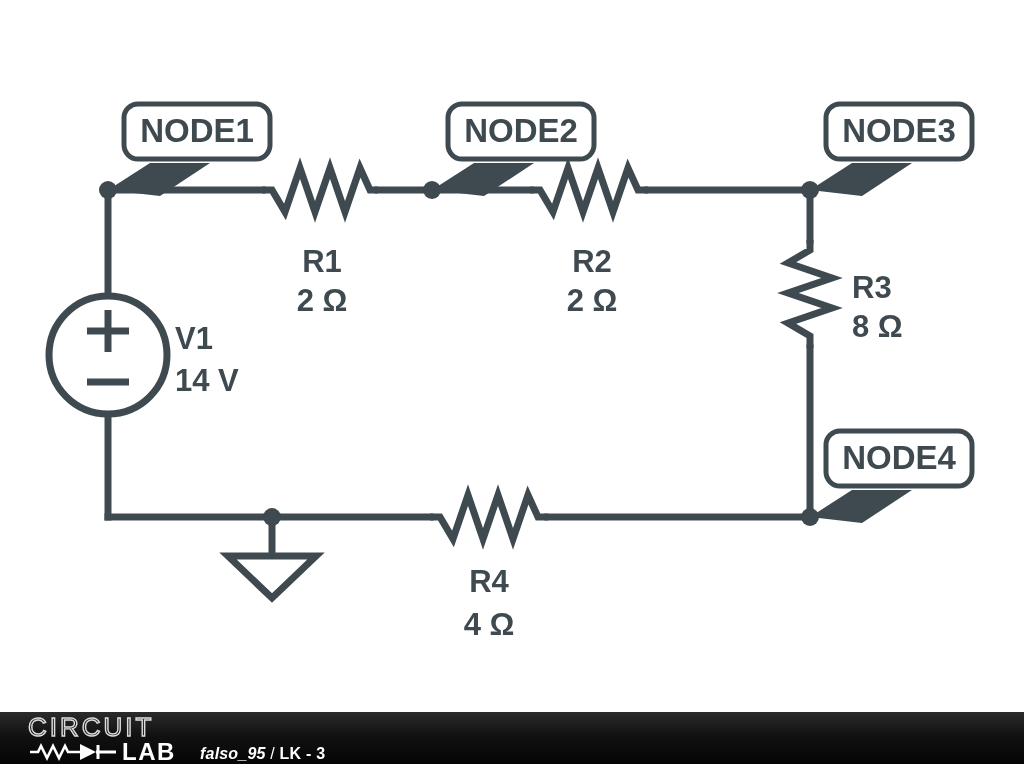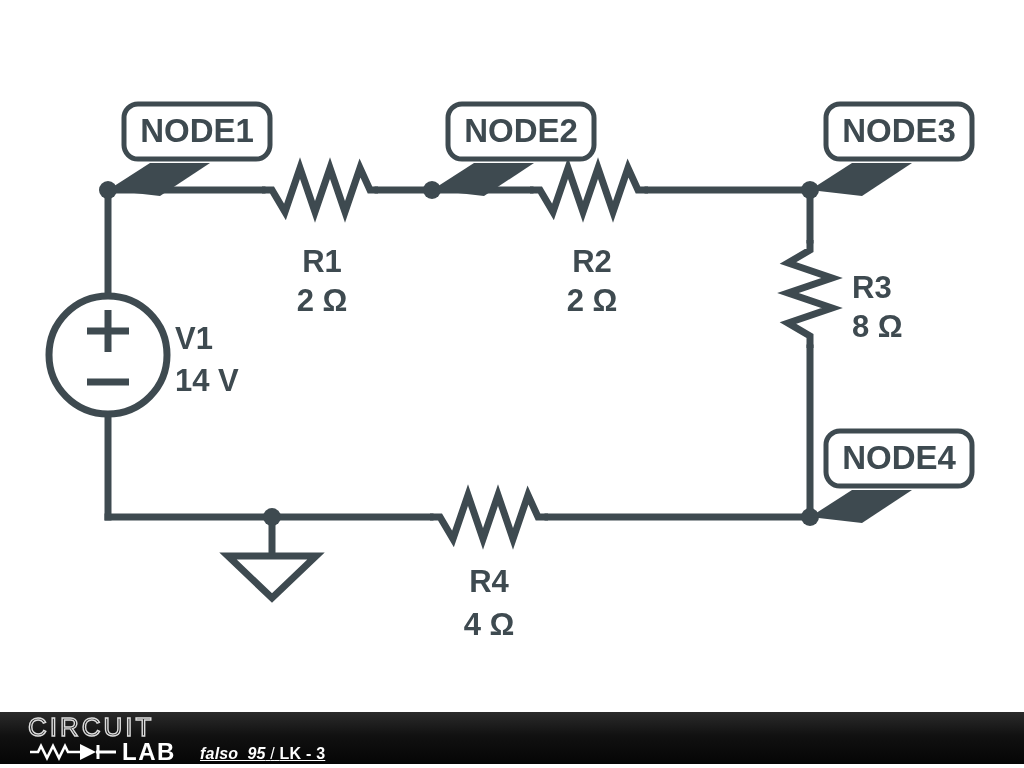--- a/index.html
+++ b/index.html
@@ -114,21 +114,20 @@
   #footer-text {
     flex: 1 1 auto;
     color: #ffffff;
     line-height: 1.18;
     padding-top: 2px;
   }
   .f-line1 {
     font-size: 16px;
     letter-spacing: 0.2px;
     white-space: nowrap;
-    text-decoration: underline;
   }
   .f-user {
     font-style: italic;
     font-weight: bold;
   }
   .f-sep { font-weight: normal; }
   .f-title { font-weight: bold; }
   .f-line2 {
     font-size: 17px;
     white-space: nowrap;

